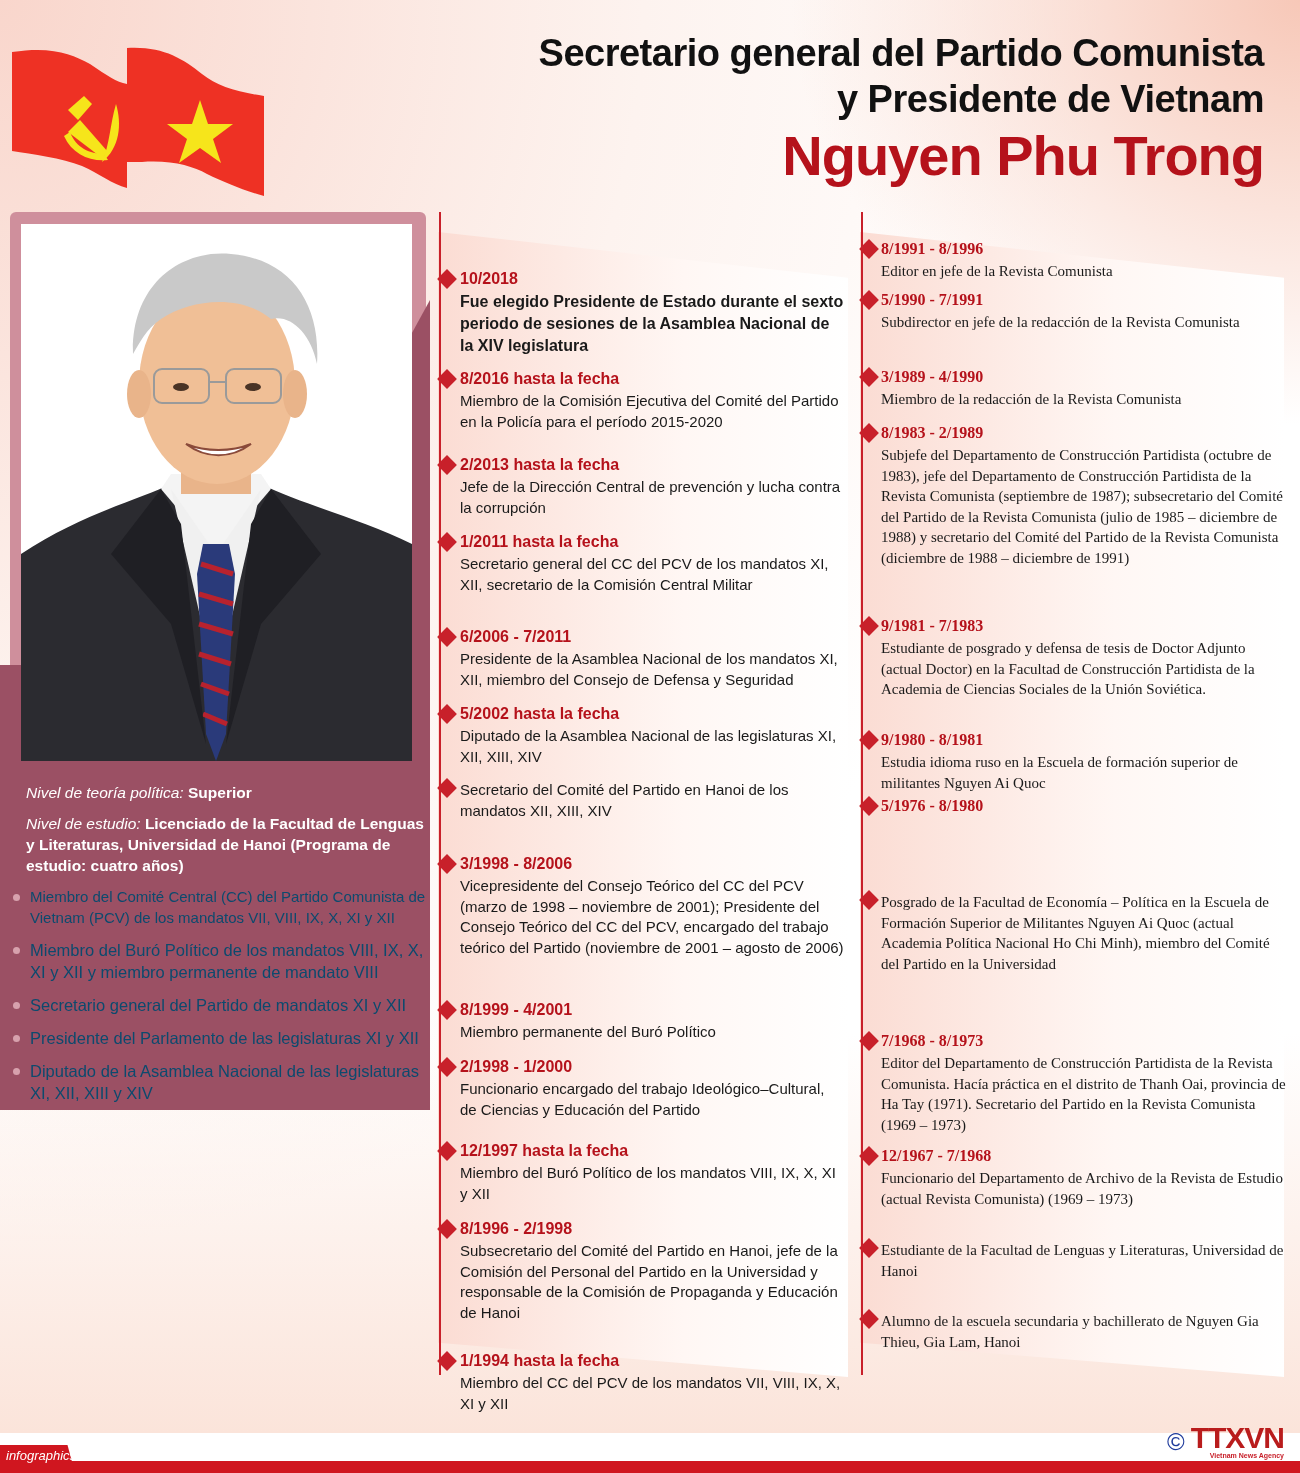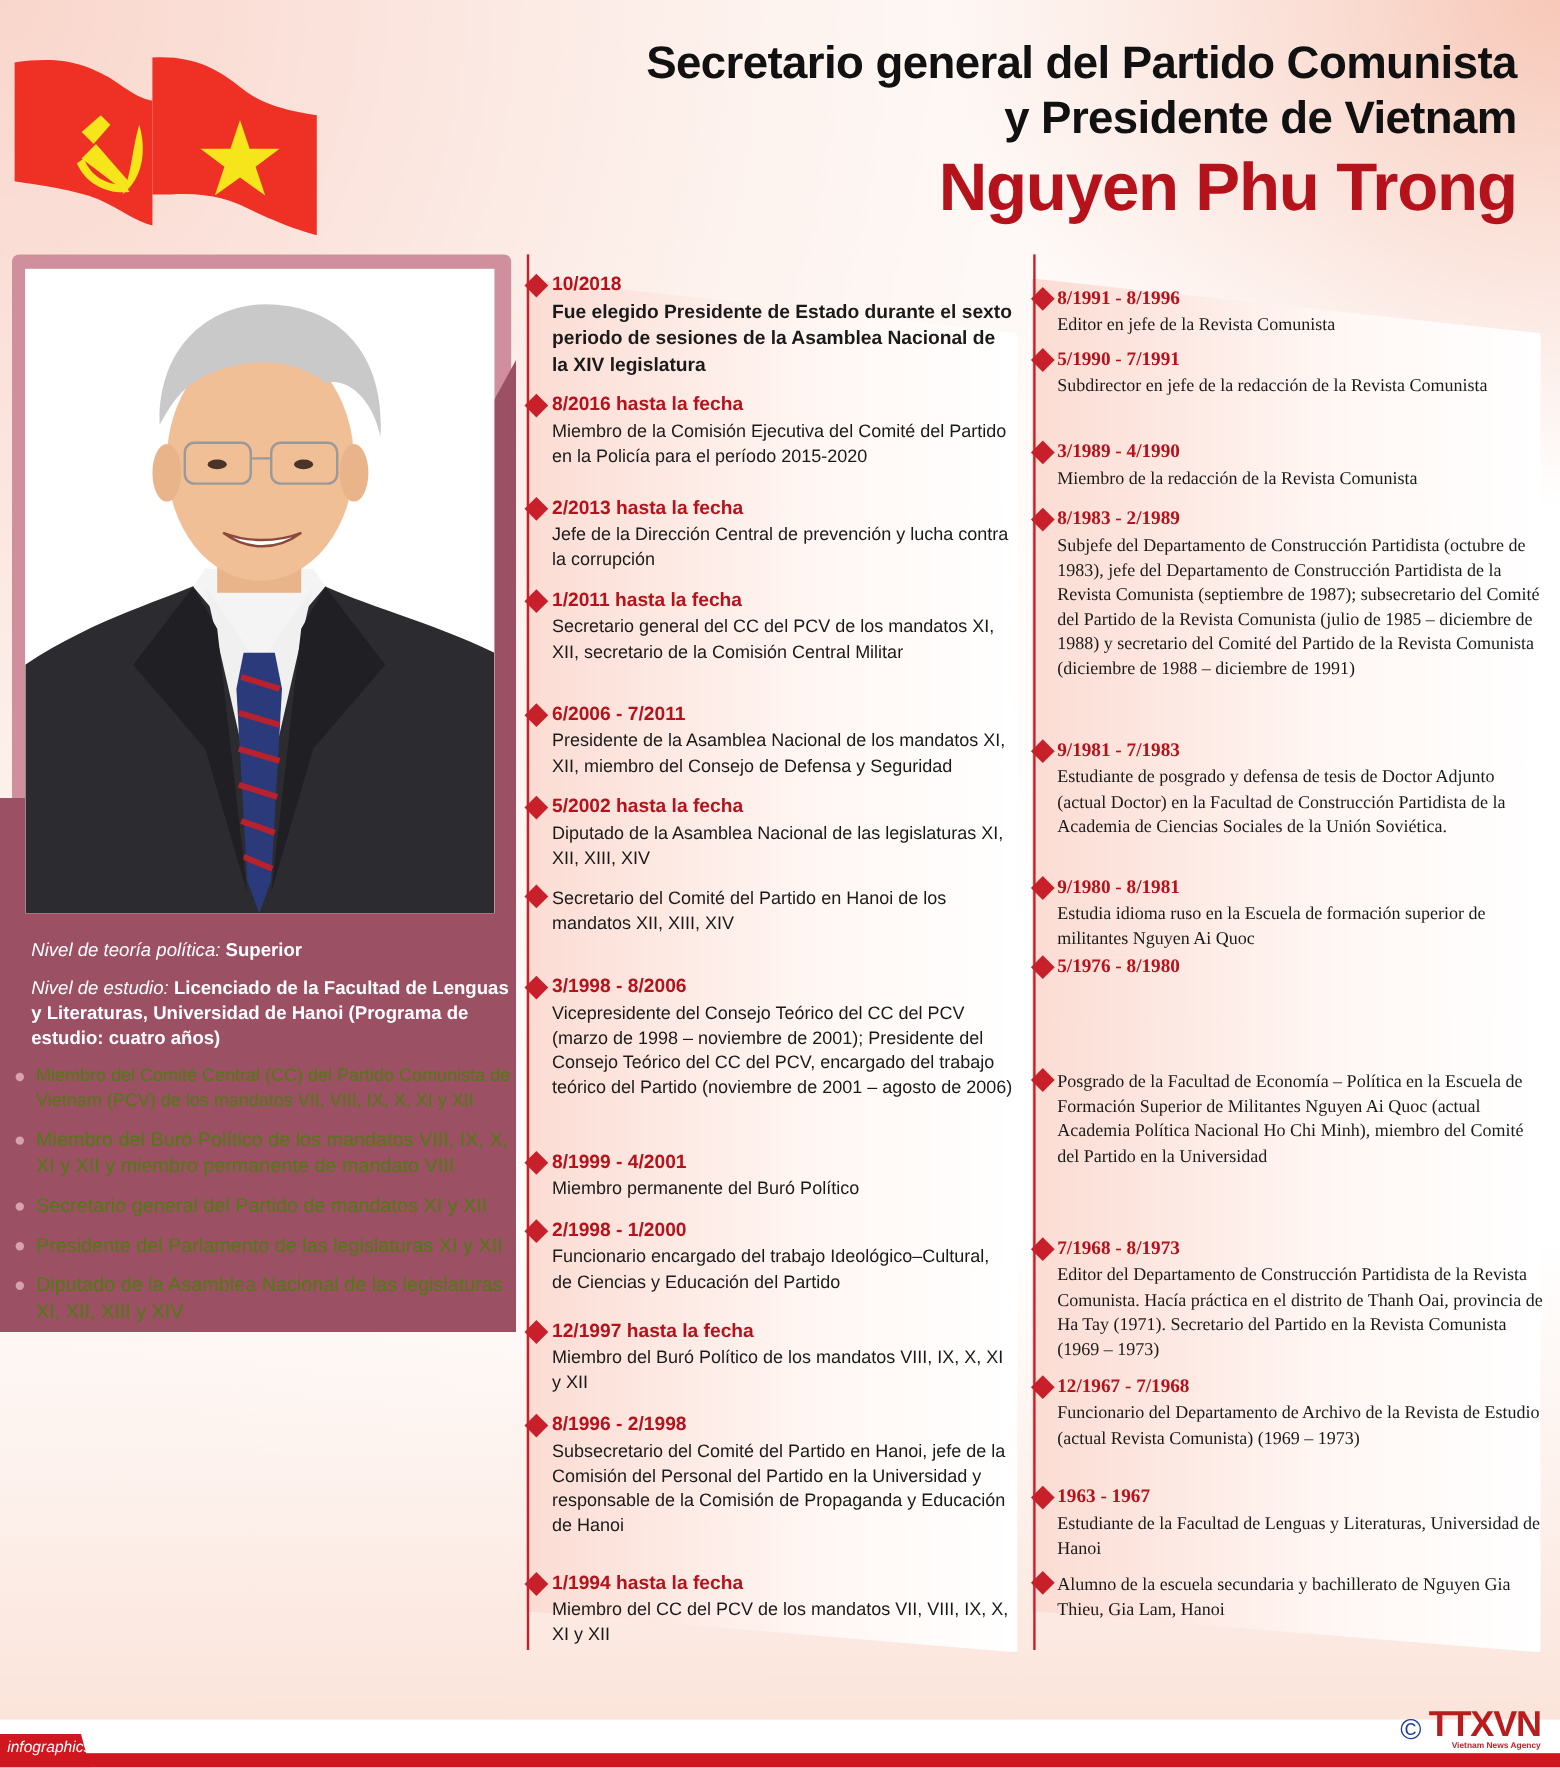--- a/index.html
+++ b/index.html
@@ -59,21 +59,21 @@
     .photo {
       position: absolute; left: 21px; top: 224px; width: 391px; height: 537px;
       background: #fff; overflow: hidden;
     }
     .profile-text {
       position: absolute; left: 26px; top: 782px; width: 405px; color: #fff;
     }
     .prof-line { font-size: 15.5px; line-height: 21px; margin-bottom: 10px; }
     .prof-line .lbl { font-style: italic; }
     .prof-line .val { font-weight: bold; }
-    .bullets { position: absolute; left: 10px; top: 886px; width: 420px; color: #4d7c0f; }
+    .bullets { position: absolute; left: 10px; top: 886px; width: 420px; color: #0c4a6e; }
     .bullet {
       position: relative; padding-left: 20px; margin-bottom: 11px;
       font-size: 15px; line-height: 21px;
     }
     .bullet.big { font-size: 16.5px; line-height: 22px; }
     .bullet::before {
       content: ""; position: absolute; left: 3px; top: 8px; width: 7px; height: 7px;
       border-radius: 50%; background: #d7a1ad;
     }
 
@@ -95,21 +95,21 @@
       transform: rotate(45deg);
     }
     .date {
       font-weight: bold; font-size: 16px; line-height: 20px; color: #b5121b;
       white-space: nowrap;
     }
     .desc {
       font-size: 15px; line-height: 20.5px; color: #1a1a1a; margin-top: 2px;
     }
     .desc.strong { font-weight: bold; font-size: 16px; line-height: 22px; }
-    .col1 .entry { left: 460px; width: 385px; }
+    .col1 .entry { left: 460px; width: 385px; margin-top: 41px; }
     .col1 .diamond { left: -20px; top: 3px; }
     .col2 .entry { left: 881px; width: 405px; font-family: Liberation Serif, serif; }
     .col2 .diamond { left: -19px; top: 3px; }
 
     
     .footer-bar {
       position: absolute; left: 0; top: 1461px; width: 1300px; height: 12px; background: #d0161f;
     }
     .footer-tab {
       position: absolute; left: 0; top: 1445px; width: 75px; height: 28px; background: #d0161f;
@@ -327,21 +327,20 @@
     <div class="date">7/1968 - 8/1973</div>
     <div class="desc">Editor del Departamento de Construcción Partidista de la Revista Comunista. Hacía práctica en el distrito de Thanh Oai, provincia de Ha Tay (1971). Secretario del Partido en la Revista Comunista (1969 – 1973)</div>
   </div>
   <div class="entry" style="top:1146px">
     <div class="diamond"></div>
     <div class="date">12/1967 - 7/1968</div>
     <div class="desc">Funcionario del Departamento de Archivo de la Revista de Estudio (actual Revista Comunista) (1969 – 1973)</div>
   </div>
   <div class="entry" style="top:1238px">
     <div class="diamond"></div>
-    <div class="date">1963 - 1967</div>
     <div class="desc">Estudiante de la Facultad de Lenguas y Literaturas, Universidad de Hanoi</div>
   </div>
   <div class="entry" style="top:1309px">
     <div class="diamond"></div>
     <div class="desc">Alumno de la escuela secundaria y bachillerato de Nguyen Gia Thieu, Gia Lam, Hanoi</div>
   </div>
 </div>
 
 <div class="footer-bar"></div>
 <div class="footer-tab" style="width:75px;"></div>

